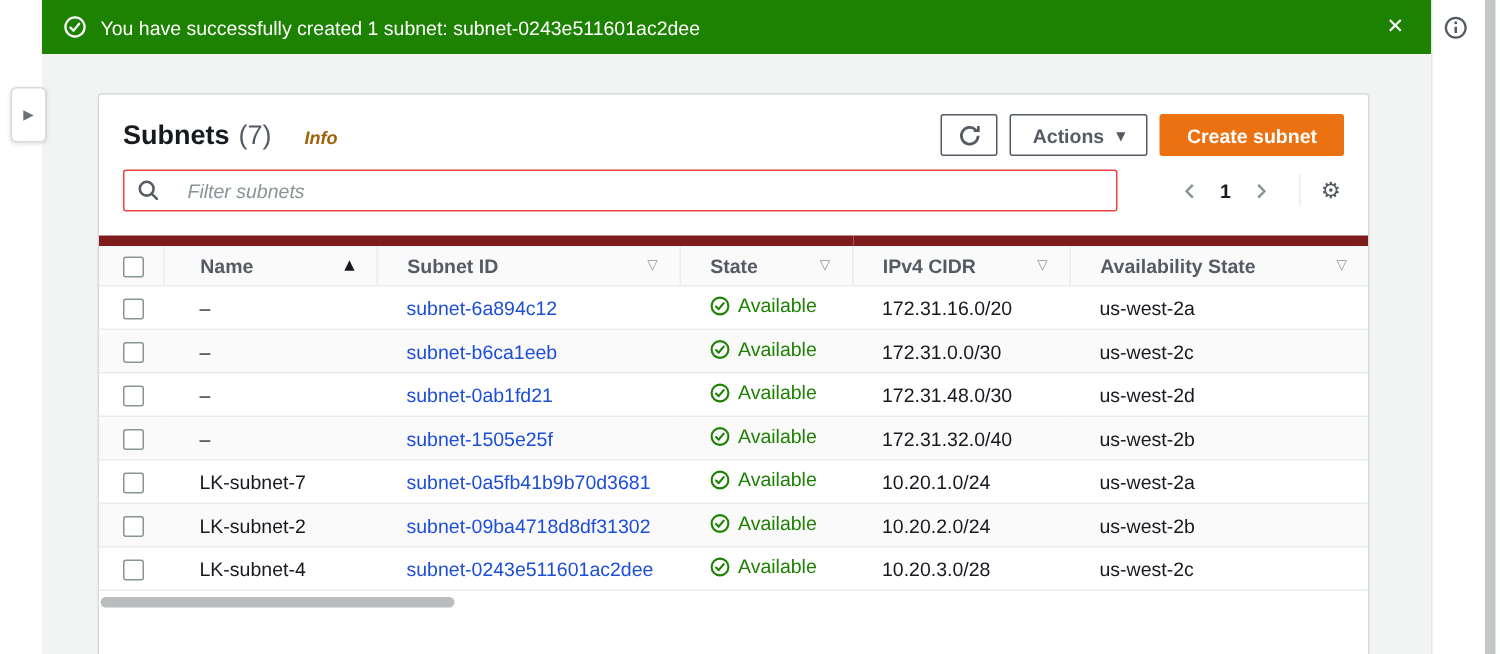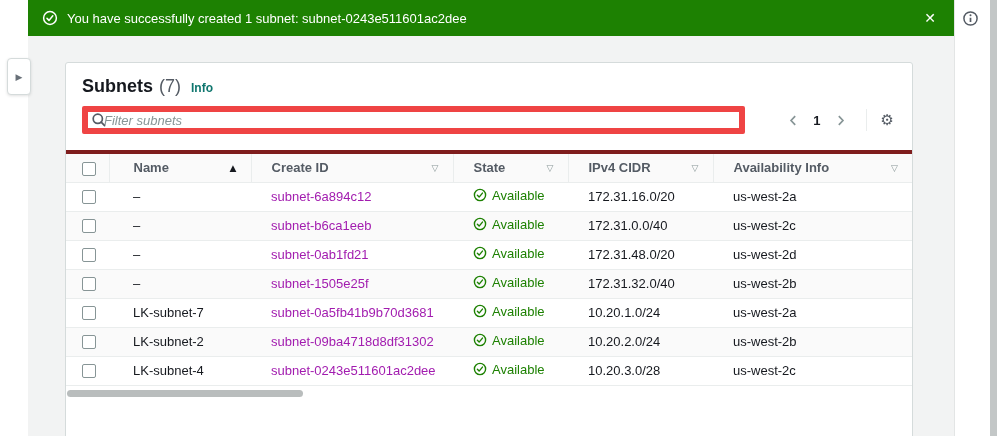--- a/index.html
+++ b/index.html
@@ -26,63 +26,63 @@
     cursor:pointer; padding:2px 4px; font-family:"DejaVu Sans",sans-serif; }
 
   
   .card { position:absolute; left:37px; top:62px; width:848px; height:382px; background:#fff;
     border:1px solid #d5dbdb; border-radius:3px; }
   .card-header { display:flex; align-items:center; justify-content:space-between;
     padding:13px 16px 9px; }
   .title-group { display:flex; align-items:baseline; gap:6px; }
   .title { font-size:18px; font-weight:700; color:#16191f; }
   .count { font-size:18px; font-weight:400; color:#545b64; }
-  .info-link { font-size:12px; font-weight:700; color:#0f766e; text-decoration:none; margin-left:4px; cursor:pointer; }
+  .info-link { font-size:12px; font-weight:700; color:#a16207; text-decoration:none; margin-left:16px; cursor:pointer;font-style:italic; }
   .hdr-actions { display:flex; align-items:center; gap:8px; }
   .btn { height:28px; border:1px solid #545b64; border-radius:2px; background:#fff; color:#545b64;
     font-size:13px; font-weight:700; display:inline-flex; align-items:center; justify-content:center;
     cursor:pointer; font-family:inherit; }
   .btn-icon { width:38px; }
   .btn-actions { padding:0 14px; gap:8px; }
   .btn-actions .caret { font-size:8px; font-family:"DejaVu Sans",sans-serif; }
   .btn-primary { height:28px; border:none; border-radius:2px; background:#ec7211; color:#fff;
     font-size:13px; font-weight:700; padding:0 18px; cursor:pointer; font-family:inherit; }
 
   
   .filter-row { display:flex; align-items:center; padding:0 16px; margin-bottom:16px; }
   .search-box { position:relative; width:663px; }
-  .search-box input { width:100%; height:28px; border:6px solid #ef4444; border-radius:2px;
-    padding:0 8px 0 16px; font-size:13px; color:#16191f; font-family:inherit; background:#fff; }
+  .search-box input { width:100%; height:28px; border:1px solid #ef4444; border-radius:2px;
+    padding:0 8px 0 42px; font-size:13px; color:#16191f; font-family:inherit; background:#fff; }
   .search-box input::placeholder { color:#879596; font-style:italic; }
   .search-box svg { position:absolute; left:9px; top:6px; }
   .pager { margin-left:auto; display:flex; align-items:center; }
   .page-btn { background:none; border:none; padding:2px 6px; cursor:pointer; display:flex; align-items:center; }
   .page-num { font-size:13px; font-weight:700; color:#16191f; margin:0 6px; }
   .pager-divider { width:1px; height:22px; background:#eaeded; margin:0 12px; }
   .gear-btn { background:none; border:none; cursor:pointer; font-size:15px; color:#545b64;
     font-family:"DejaVu Sans",sans-serif; line-height:1; padding:2px; }
 
   
   table { width:846px; border-collapse:collapse; table-layout:fixed; font-size:13px; }
   col.c0{width:43px} col.c1{width:142px} col.c2{width:202px} col.c3{width:115px} col.c4{width:145px} col.c5{width:199px}
-  thead th { height:30px; background:#fafafa; border-top:4px solid #7f1d1d; border-bottom:1px solid #eaeded;
+  thead th { height:30px; background:#fafafa; border-top:7px solid #7f1d1d; border-bottom:1px solid #eaeded;
     font-weight:700; color:#545b64; text-align:left; }
   thead th + th { border-left:1px solid #eaeded; }
   thead th .th-inner { display:flex; align-items:center; justify-content:space-between;
     padding:0 14px 0 20px; }
   thead th.th-name .th-inner { padding-left:24px; }
   .sort { font-size:9px; color:#879596; font-family:"DejaVu Sans",sans-serif; cursor:pointer; }
   .sort.asc { color:#16191f; }
   tbody td { height:29px; border-bottom:1px solid #eaeded; color:#16191f; padding-left:20px; }
   tbody tr:nth-child(even) { background:#fafafa; }
   td.c-name { padding-left:24px; }
   td.c-check, th.th-check { padding-left:16px; }
   .checkbox { display:inline-block; width:14px; height:14px; border:1px solid #879596;
     border-radius:2px; background:#fff; vertical-align:middle; cursor:pointer; }
-  .link { color:#a21caf; text-decoration:none; cursor:pointer; }
+  .link { color:#1d4ed8; text-decoration:none; cursor:pointer; }
   .status { display:inline-flex; align-items:center; gap:5px; color:#1d8102; }
 
   
   .hscroll { position:relative; height:8px; margin:4px 1px 0; }
   .hscroll .thumb { position:absolute; left:0; top:0; width:236px; height:7px;
     background:#b9bdbd; border-radius:4px; cursor:pointer; }
 
   
   .right-rail { position:absolute; right:0; top:0; width:44px; height:436px; background:#fff; }
   .info-btn { position:absolute; left:6px; top:10px; background:none; border:none; cursor:pointer; padding:0; }
@@ -110,20 +110,33 @@
       </button>
     </div>
 
     <div class="card">
 
       <div class="card-header">
         <div class="title-group">
           <span class="title">Subnets</span>
           <span class="count">(7)</span>
           <a class="info-link">Info</a>
+        </div>
+        <div class="hdr-actions">
+          <button class="btn btn-icon">
+            <svg width="17" height="17" viewBox="0 0 16 16">
+              <path d="M13.26 8a5.26 5.26 0 1 1-1.5-3.68" fill="none" stroke="#545b64" stroke-width="1.7"></path>
+              <path d="M13.4 1.9v2.9h-2.9" fill="none" stroke="#545b64" stroke-width="1.7"></path>
+            </svg>
+          </button>
+          <button class="btn btn-actions">
+            <span>Actions</span>
+            <span class="caret">▼</span>
+          </button>
+          <button class="btn-primary">Create subnet</button>
         </div>
       </div>
 
       <div class="filter-row">
         <div class="search-box">
           <svg width="16" height="16" viewBox="0 0 16 16">
             <circle cx="6.8" cy="6.8" r="4.6" fill="none" stroke="#545b64" stroke-width="1.7"></circle>
             <path d="M10.2 10.2l3.4 3.4" stroke="#545b64" stroke-width="1.7" stroke-linecap="round"></path>
           </svg>
           <input type="text" placeholder="Filter subnets" style="">
@@ -160,39 +173,39 @@
           <tr>
             <th class="th-check"><span class="checkbox"></span></th>
           <th class="th-name">
                 <span class="th-inner">
                   <span>Name</span>
                   <span class="sort asc">▲</span>
                 </span>
               </th>
               <th>
                 <span class="th-inner">
-                  <span>Create ID</span>
+                  <span>Subnet ID</span>
                   <span class="sort ">▽</span>
                 </span>
               </th>
               <th>
                 <span class="th-inner">
                   <span>State</span>
                   <span class="sort ">▽</span>
                 </span>
               </th>
               <th>
                 <span class="th-inner">
                   <span>IPv4 CIDR</span>
                   <span class="sort ">▽</span>
                 </span>
               </th>
               <th>
                 <span class="th-inner">
-                  <span>Availability Info</span>
+                  <span>Availability State</span>
                   <span class="sort ">▽</span>
                 </span>
               </th>
             </tr>
         </thead>
         <tbody>
             <tr>
               <td class="c-check"><span class="checkbox"></span></td>
               <td class="c-name"><span>–</span></td>
               <td><a class="link">subnet-6a894c12</a></td>
@@ -210,35 +223,35 @@
               <td class="c-check"><span class="checkbox"></span></td>
               <td class="c-name"><span>–</span></td>
               <td><a class="link">subnet-b6ca1eeb</a></td>
               <td><span class="status">
                   <svg width="14" height="14" viewBox="0 0 16 16">
                     <circle cx="8" cy="8" r="6.4" fill="none" stroke="#1d8102" stroke-width="1.6"></circle>
                     <path d="M5 8.4l2 2 3.8-4.6" fill="none" stroke="#1d8102" stroke-width="1.6" stroke-linecap="round" stroke-linejoin="round"></path>
                   </svg>
                   <span>Available</span>
                 </span></td>
-              <td><span>172.31.0.0/40</span></td>
+              <td><span>172.31.0.0/30</span></td>
               <td><span>us-west-2c</span></td>
             </tr>
             <tr>
               <td class="c-check"><span class="checkbox"></span></td>
               <td class="c-name"><span>–</span></td>
               <td><a class="link">subnet-0ab1fd21</a></td>
               <td><span class="status">
                   <svg width="14" height="14" viewBox="0 0 16 16">
                     <circle cx="8" cy="8" r="6.4" fill="none" stroke="#1d8102" stroke-width="1.6"></circle>
                     <path d="M5 8.4l2 2 3.8-4.6" fill="none" stroke="#1d8102" stroke-width="1.6" stroke-linecap="round" stroke-linejoin="round"></path>
                   </svg>
                   <span>Available</span>
                 </span></td>
-              <td><span>172.31.48.0/20</span></td>
+              <td><span>172.31.48.0/30</span></td>
               <td><span>us-west-2d</span></td>
             </tr>
             <tr>
               <td class="c-check"><span class="checkbox"></span></td>
               <td class="c-name"><span>–</span></td>
               <td><a class="link">subnet-1505e25f</a></td>
               <td><span class="status">
                   <svg width="14" height="14" viewBox="0 0 16 16">
                     <circle cx="8" cy="8" r="6.4" fill="none" stroke="#1d8102" stroke-width="1.6"></circle>
                     <path d="M5 8.4l2 2 3.8-4.6" fill="none" stroke="#1d8102" stroke-width="1.6" stroke-linecap="round" stroke-linejoin="round"></path>

